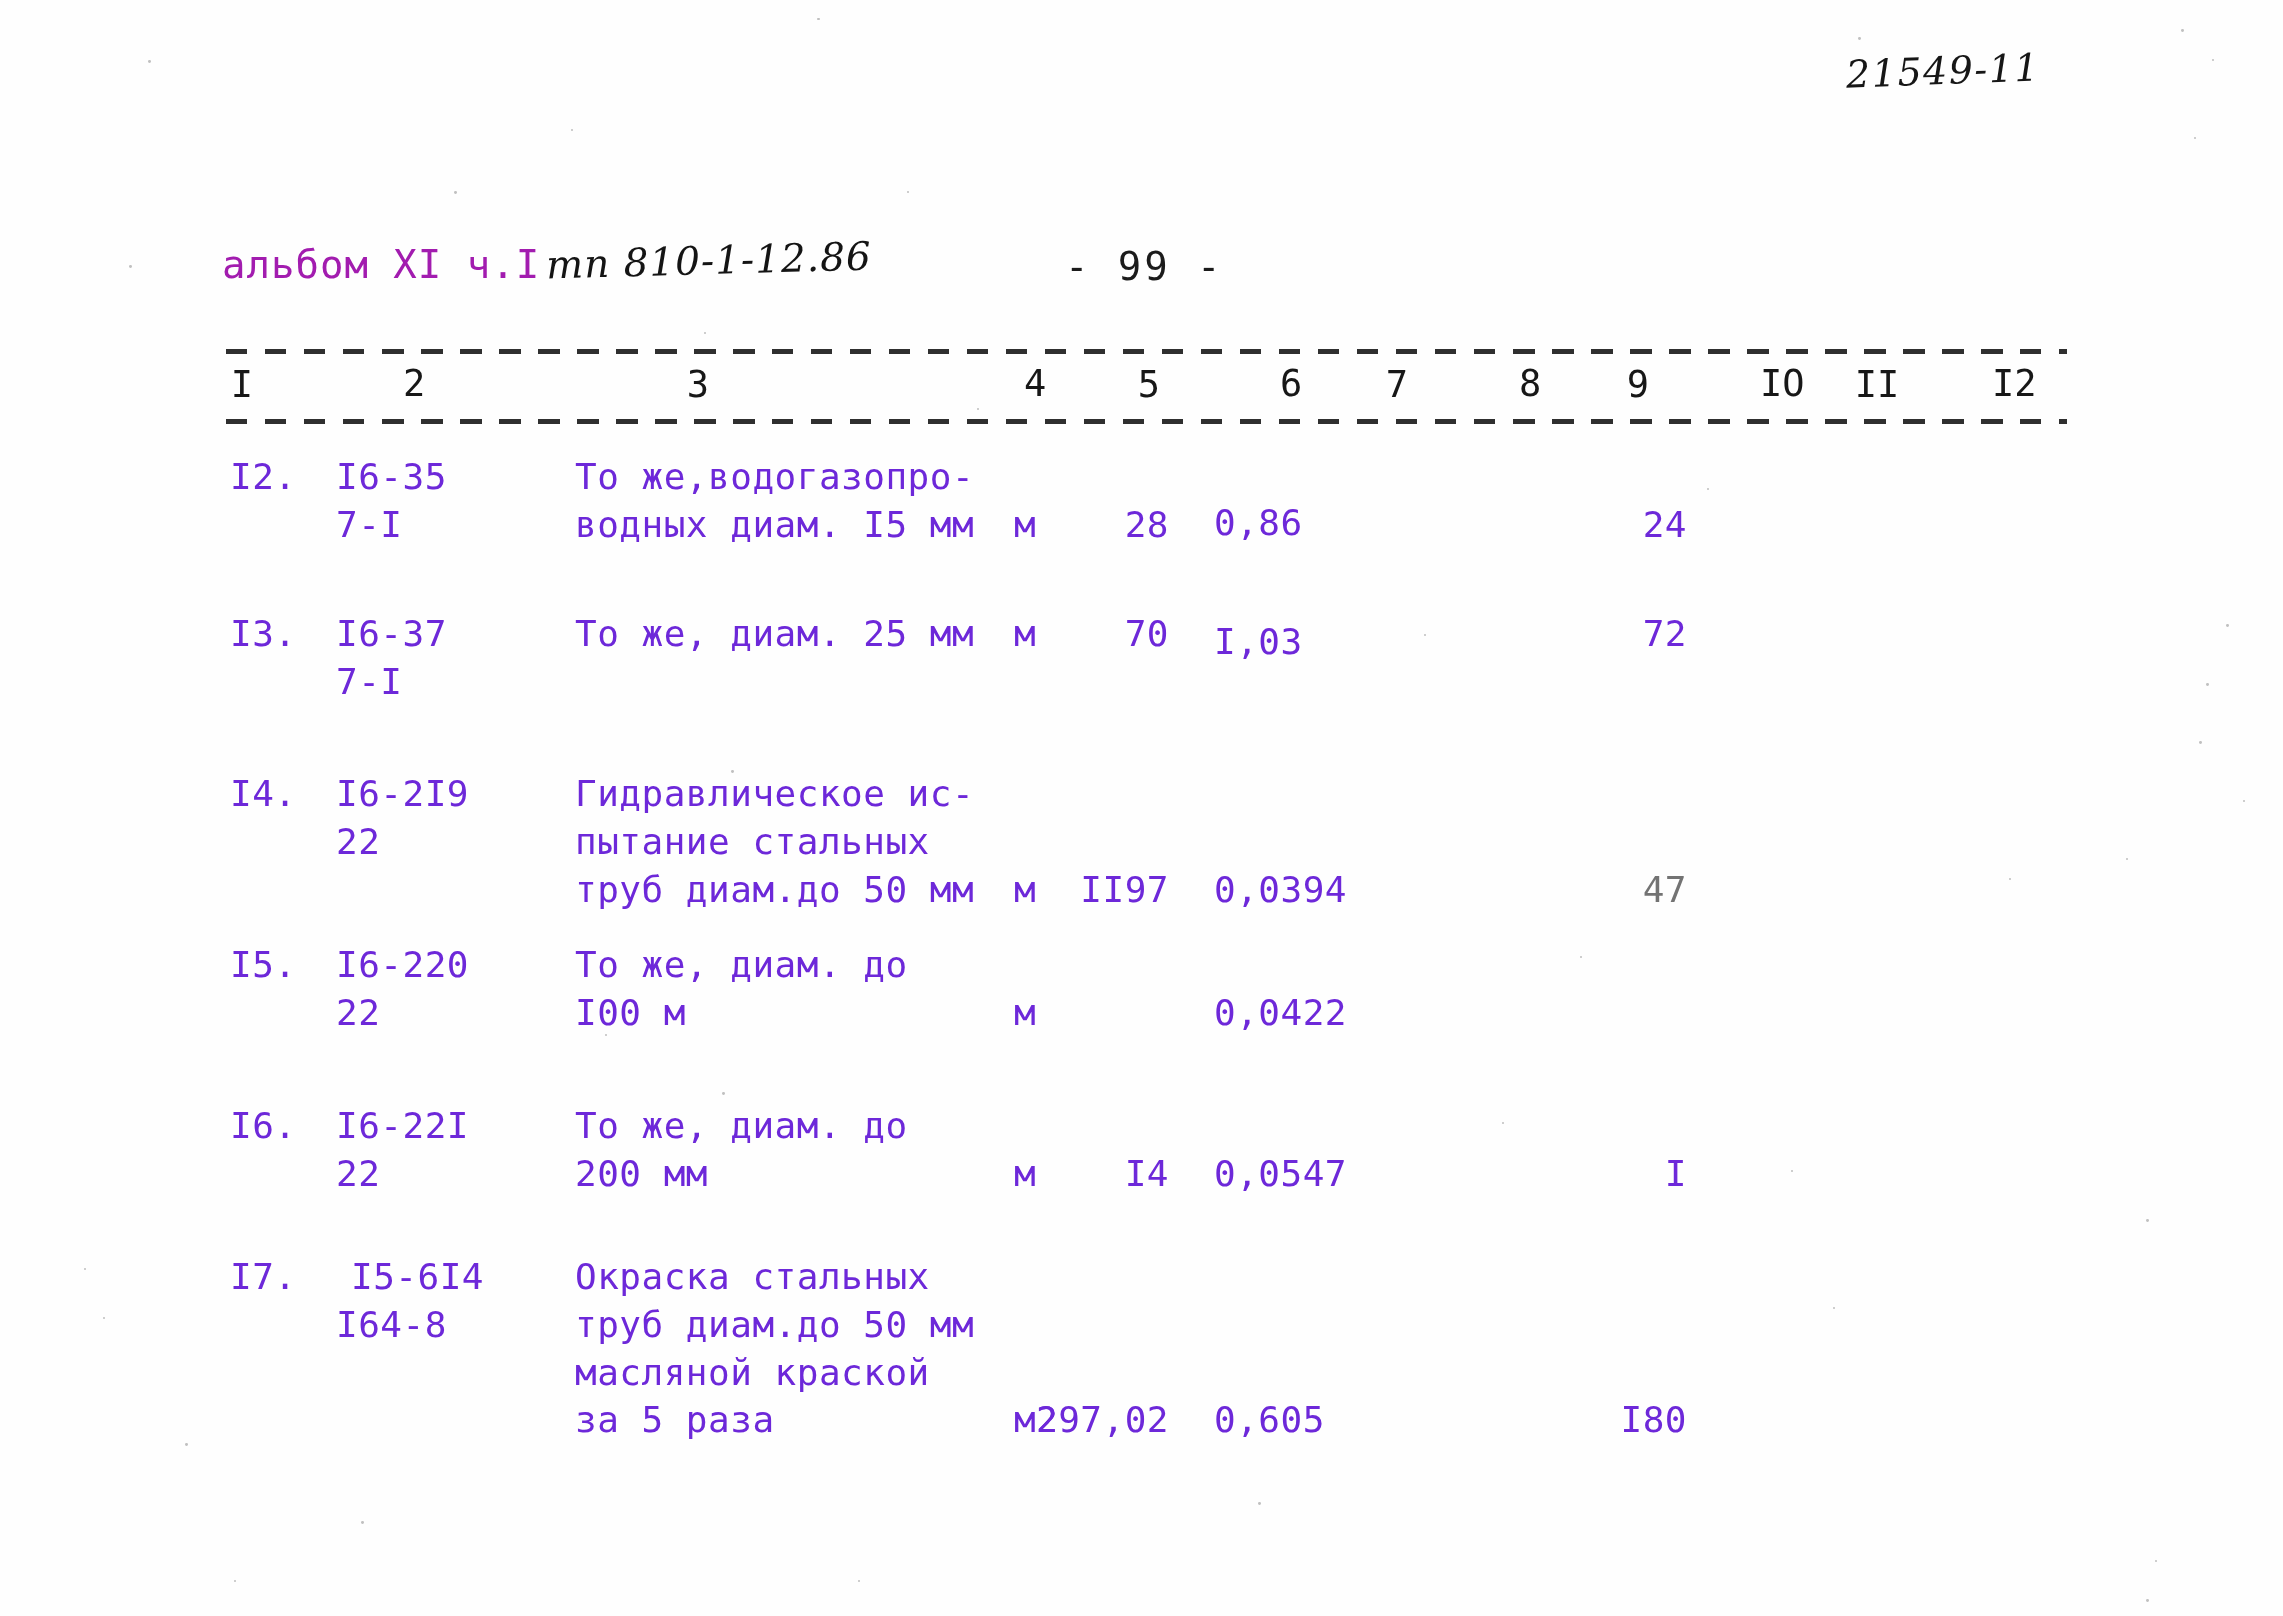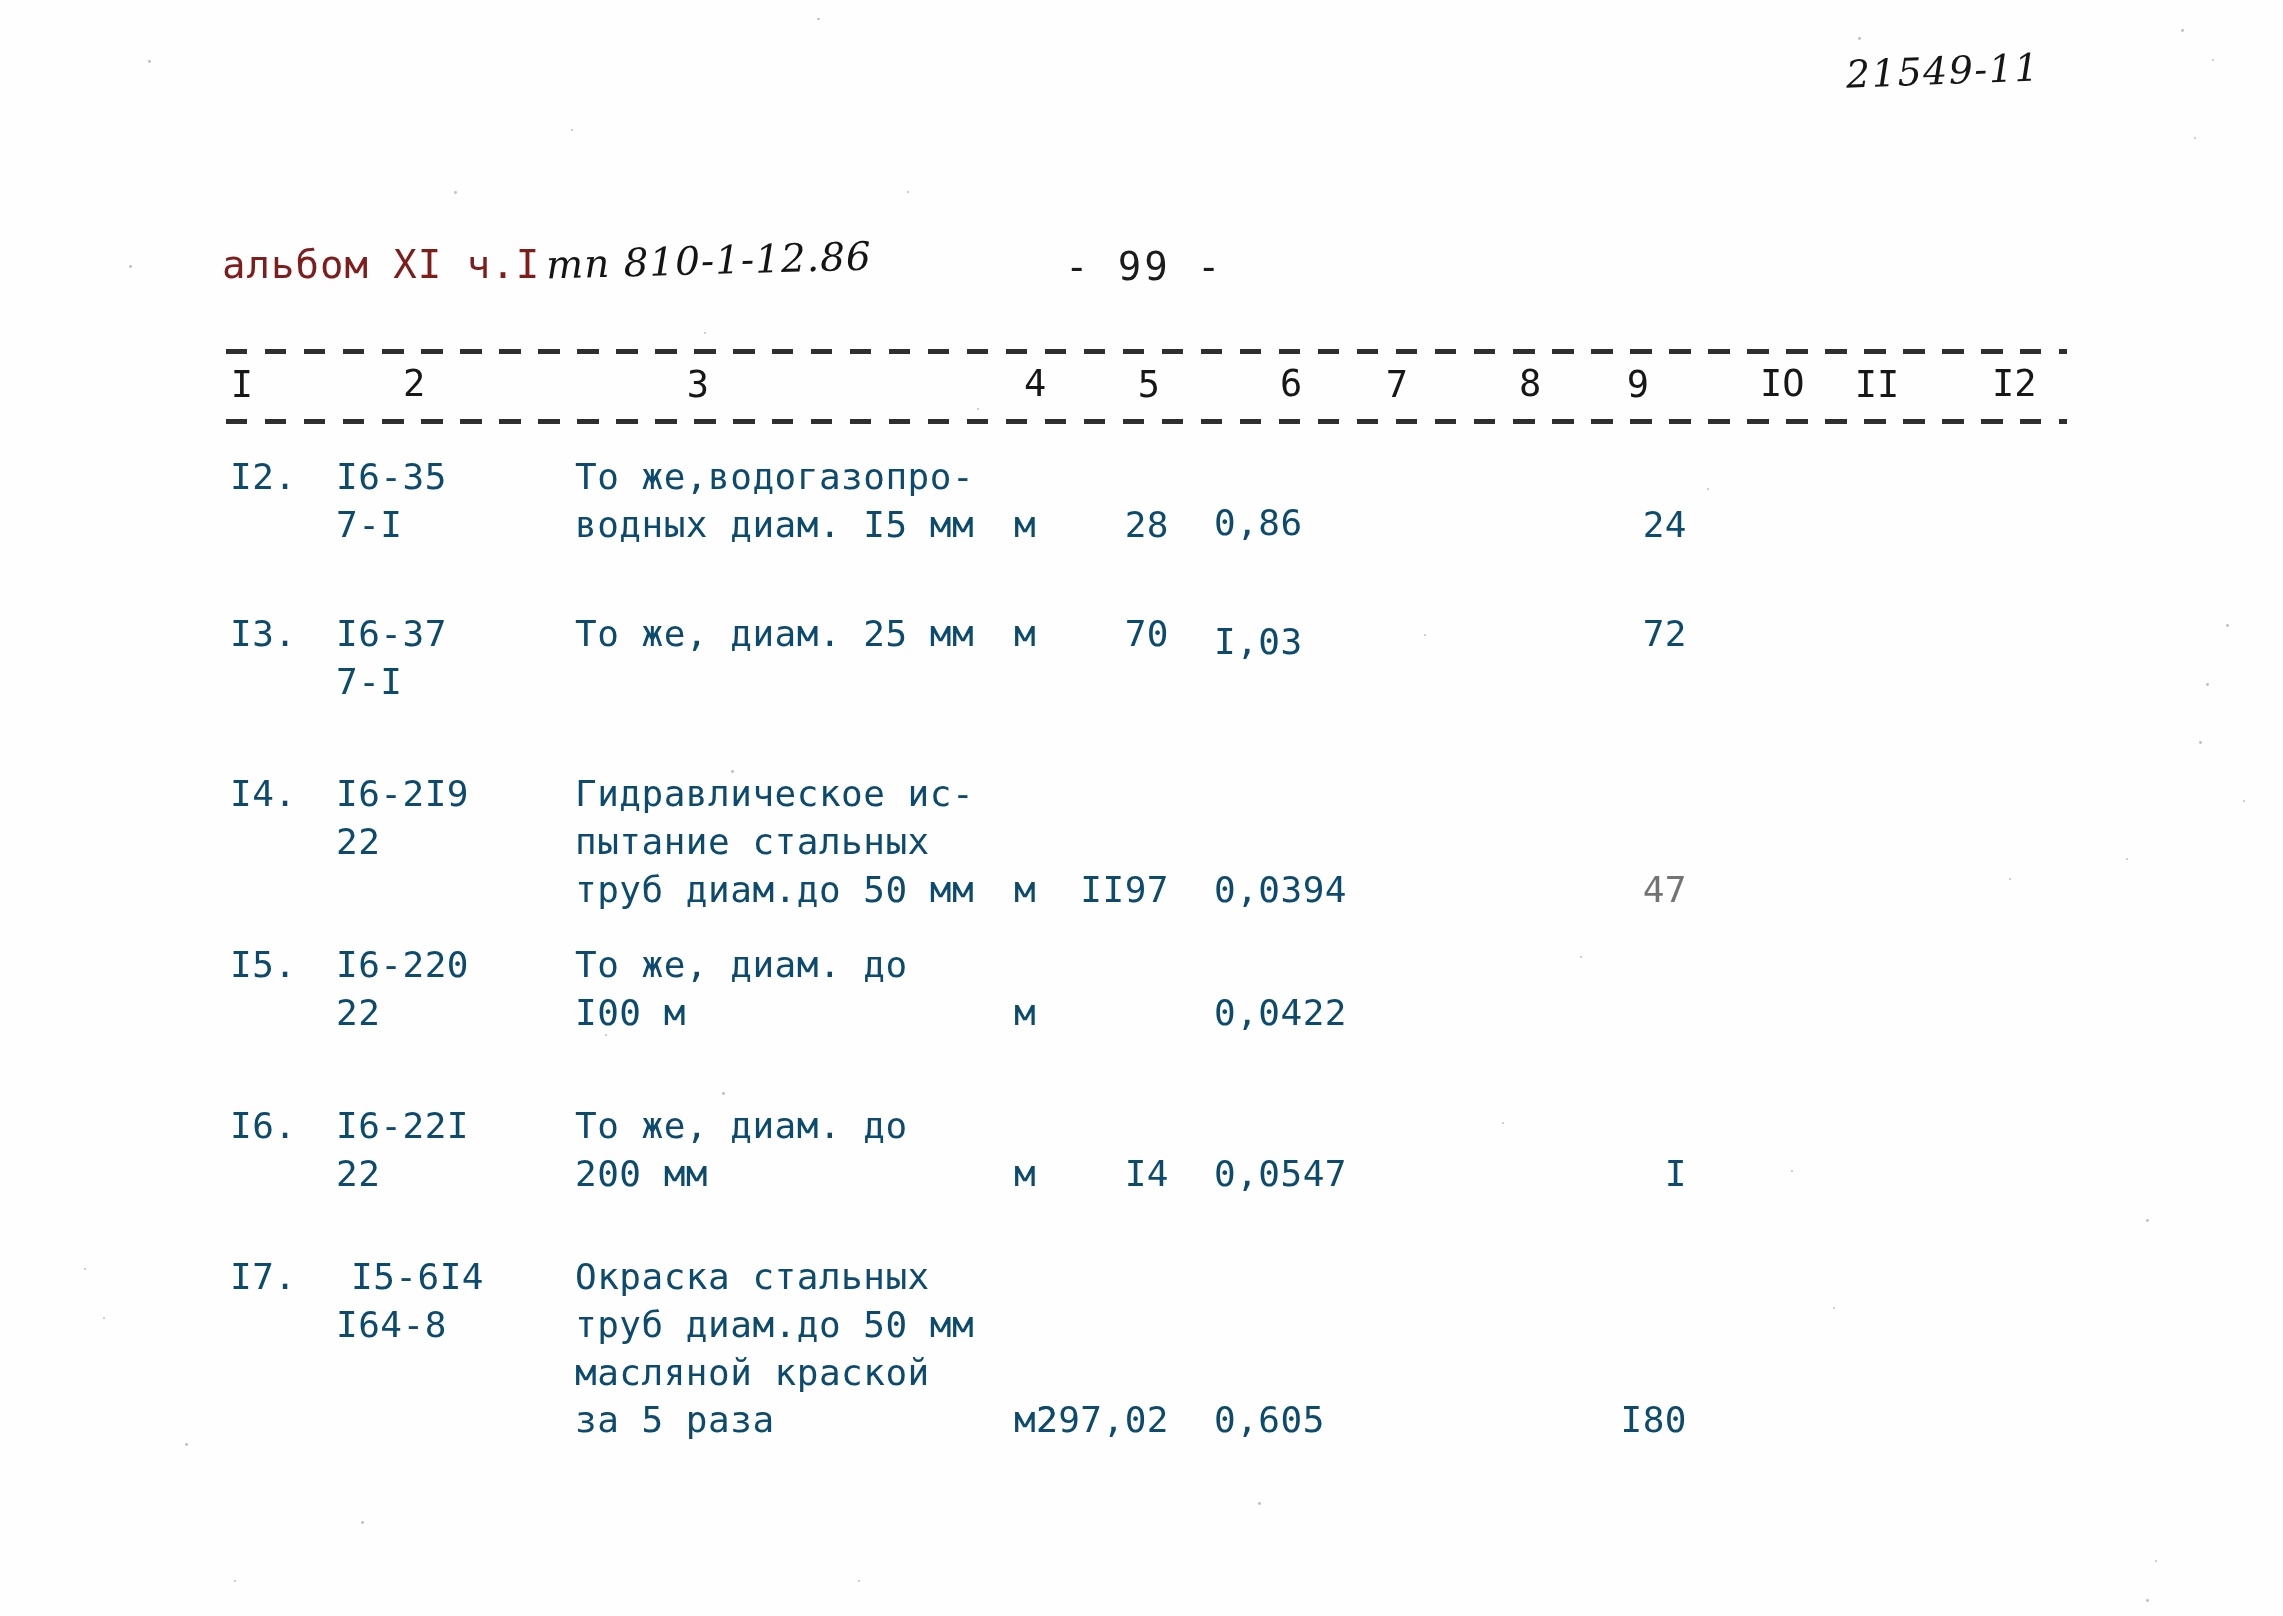--- a/index.html
+++ b/index.html
@@ -36,21 +36,21 @@
     width: 2283px;
     height: 68px;
   }
 
   .album {
     position: absolute;
     left: 222px;
     top: 0;
     font-size: 39px;
     letter-spacing: 1px;
-    color: #7f1d1d;
+    color: #a21caf;
     white-space: nowrap;
   }
 
   .tp-hand {
     position: absolute;
     left: 546px;
     top: -3.9px;
     font-family: "DejaVu Serif", serif;
     font-style: italic;
     font-size: 39px;
@@ -123,21 +123,21 @@
     width: 2283px;
     height: 1617px;
   }
 
   .row { position: absolute; left: 0; width: 2283px; }
 
   .cell {
     position: absolute;
     font-size: 36px;
     line-height: 48px;
-    color: #0c4a6e;
+    color: #6d28d9;
     white-space: pre;
     letter-spacing: 0.5px;
   }
 
   .c-num   { left: 230px; }
   .c-code  { left: 336px; }
   .c-desc  { left: 575px; }
   .c-unit  { left: 1014px; }
   .c-qty   { left: 1013px; text-align: right; width: 156px; }
   .c-price { left: 1214px; }

